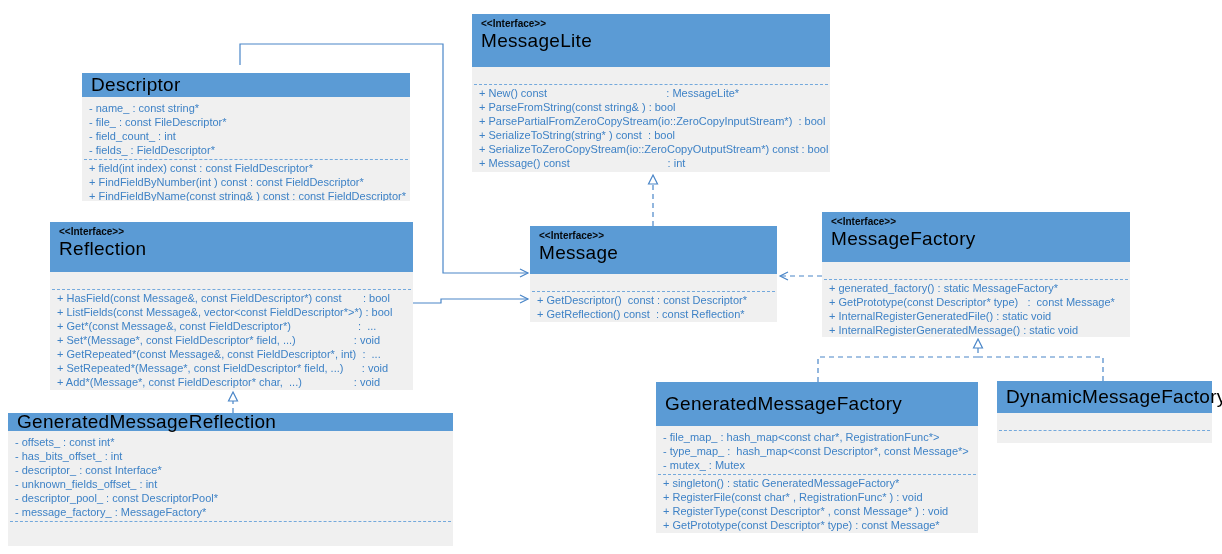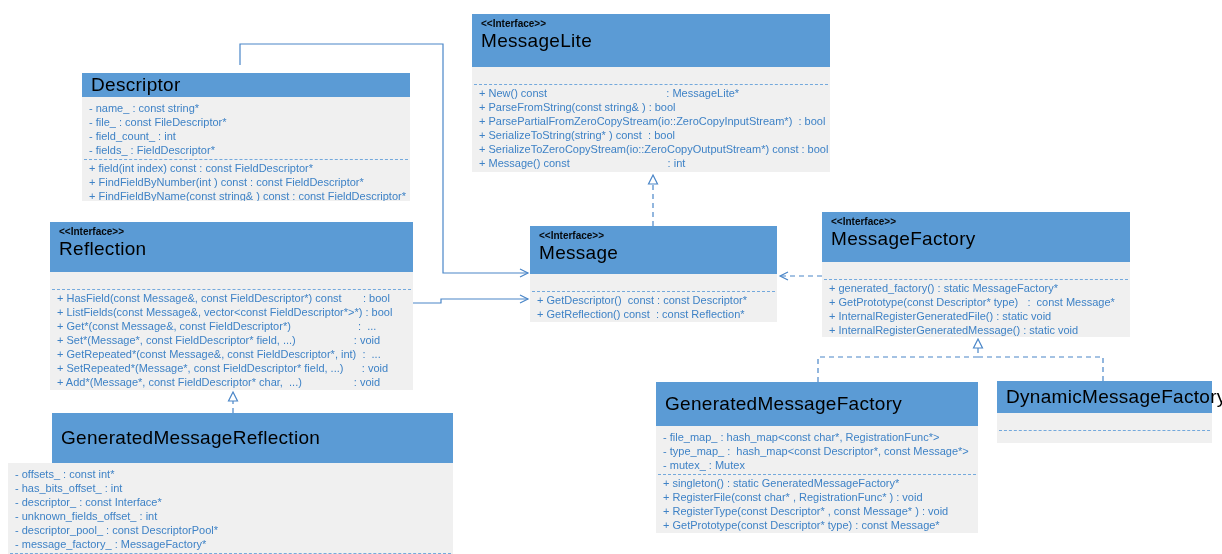--- a/index.html
+++ b/index.html
@@ -156,21 +156,21 @@
           <div class="sep"></div>
           <div class="methods">
             <div class="m-row">+ generated_factory() : static MessageFactory*</div>
             <div class="m-row">+ GetPrototype(const Descriptor* type)   :  const Message*</div>
             <div class="m-row">+ InternalRegisterGeneratedFile() : static void</div>
             <div class="m-row">+ InternalRegisterGeneratedMessage() : static void</div>
           </div>
         </div>
       </div>
       <div class="class-box" style="left: 8px; top: 413px; width: 445px; height: 150px;">
-        <div class="class-header" style="height: 50px; margin-left: 44px;">
+        <div class="class-header" style="height: 18px;">
           <div class="title">GeneratedMessageReflection</div>
         </div>
         <div class="class-body" style="height: 115px;">
           <div class="attrs">
             <div class="m-row">- offsets_ : const int*</div>
             <div class="m-row">- has_bits_offset_ : int</div>
             <div class="m-row">- descriptor_ : const Interface*</div>
             <div class="m-row">- unknown_fields_offset_ : int</div>
             <div class="m-row">- descriptor_pool_ : const DescriptorPool*</div>
             <div class="m-row">- message_factory_ : MessageFactory*</div>

